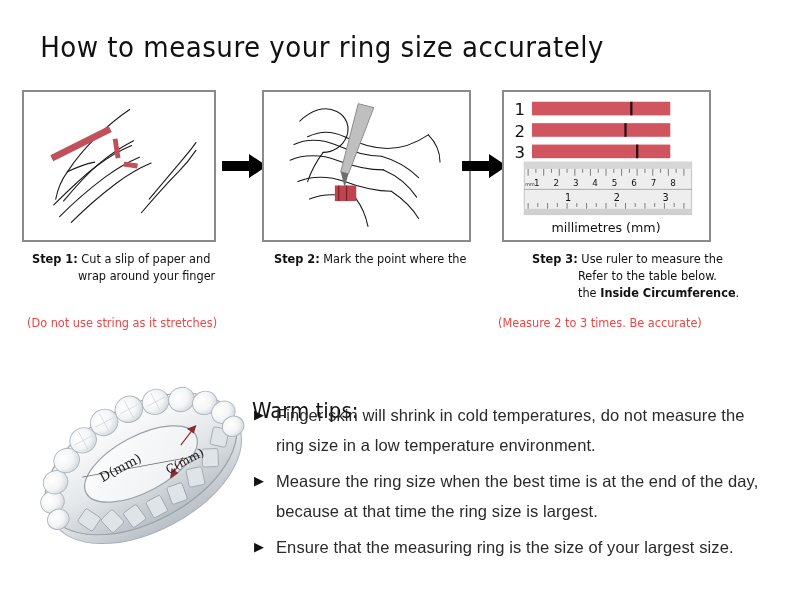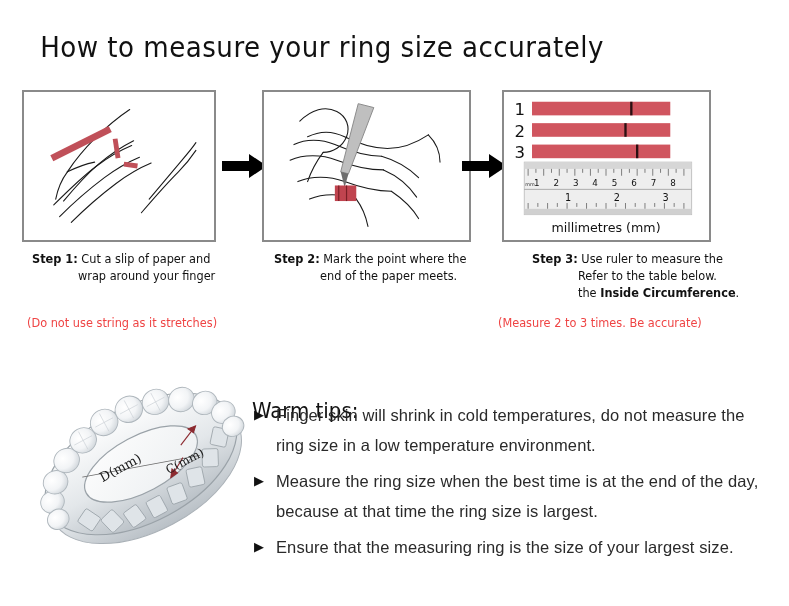--- a/index.html
+++ b/index.html
@@ -206,21 +206,20 @@
 <div class="cap" id="cap1">
   <b>Step 1:</b>
   <span>Cut a slip of paper and</span>
   <span class="ind">wrap around your finger</span>
 </div>
 <div class="note" id="note1">(Do not use string as it stretches)</div>
 
 <div class="cap" id="cap2">
   <b>Step 2:</b>
   <span>Mark the point where the</span>
-  <span class="ind">end of the paper meets.</span>
 </div>
 
 <div class="cap" id="cap3">
   <b>Step 3:</b>
   <span>Use ruler to measure the</span>
   <span class="ind">Refer to the table below.</span>
   <span class="ind"><span>the </span><b>Inside Circumference</b><span>.</span></span>
 </div>
 <div class="note" id="note3">(Measure 2 to 3 times. Be accurate)</div>
 

